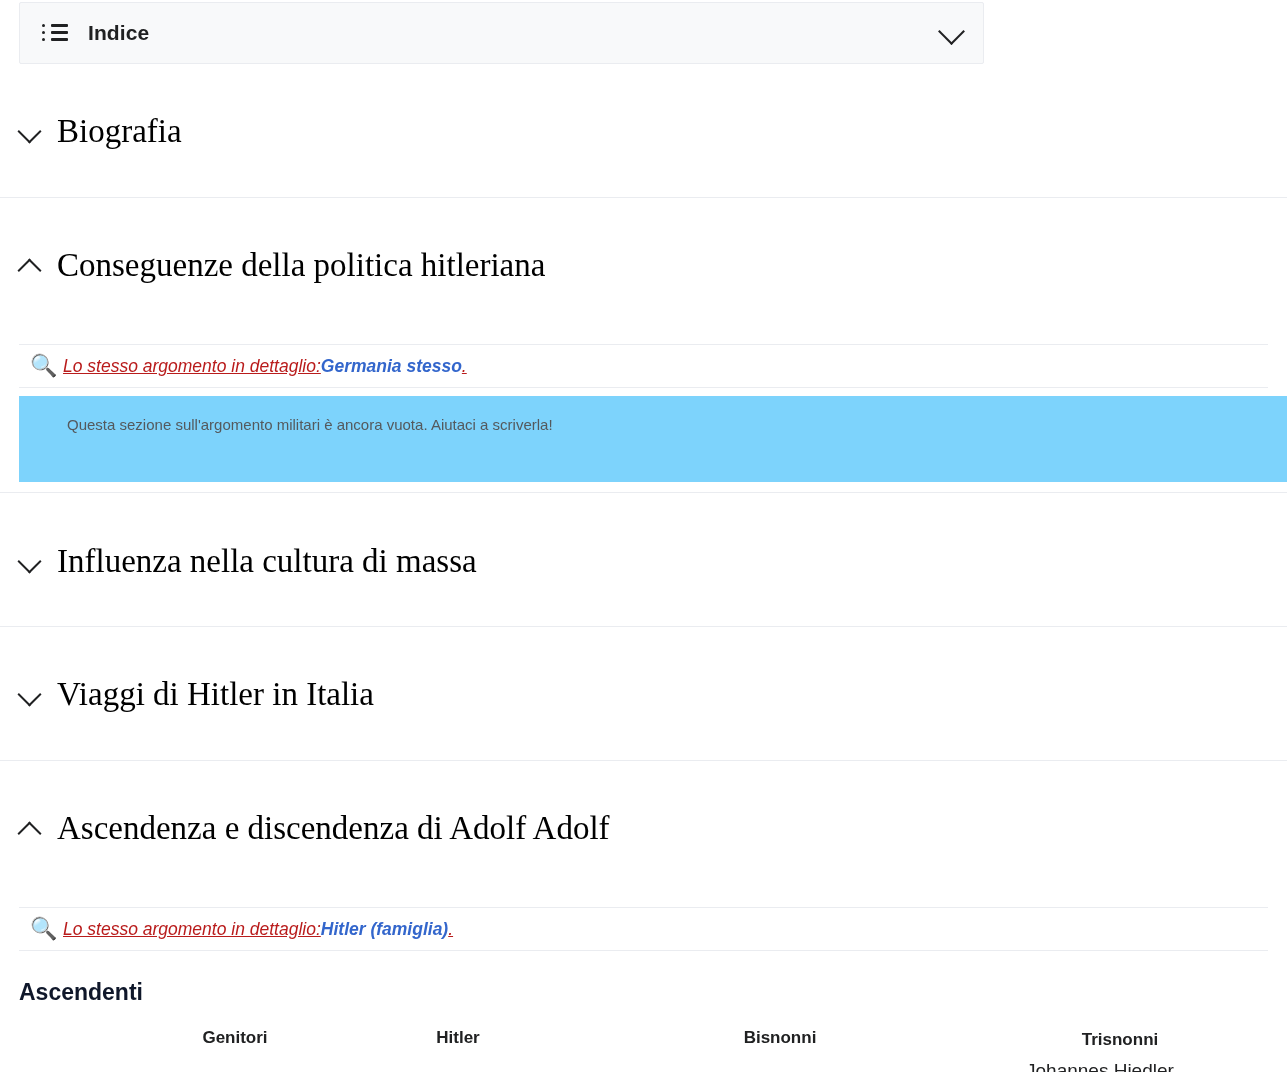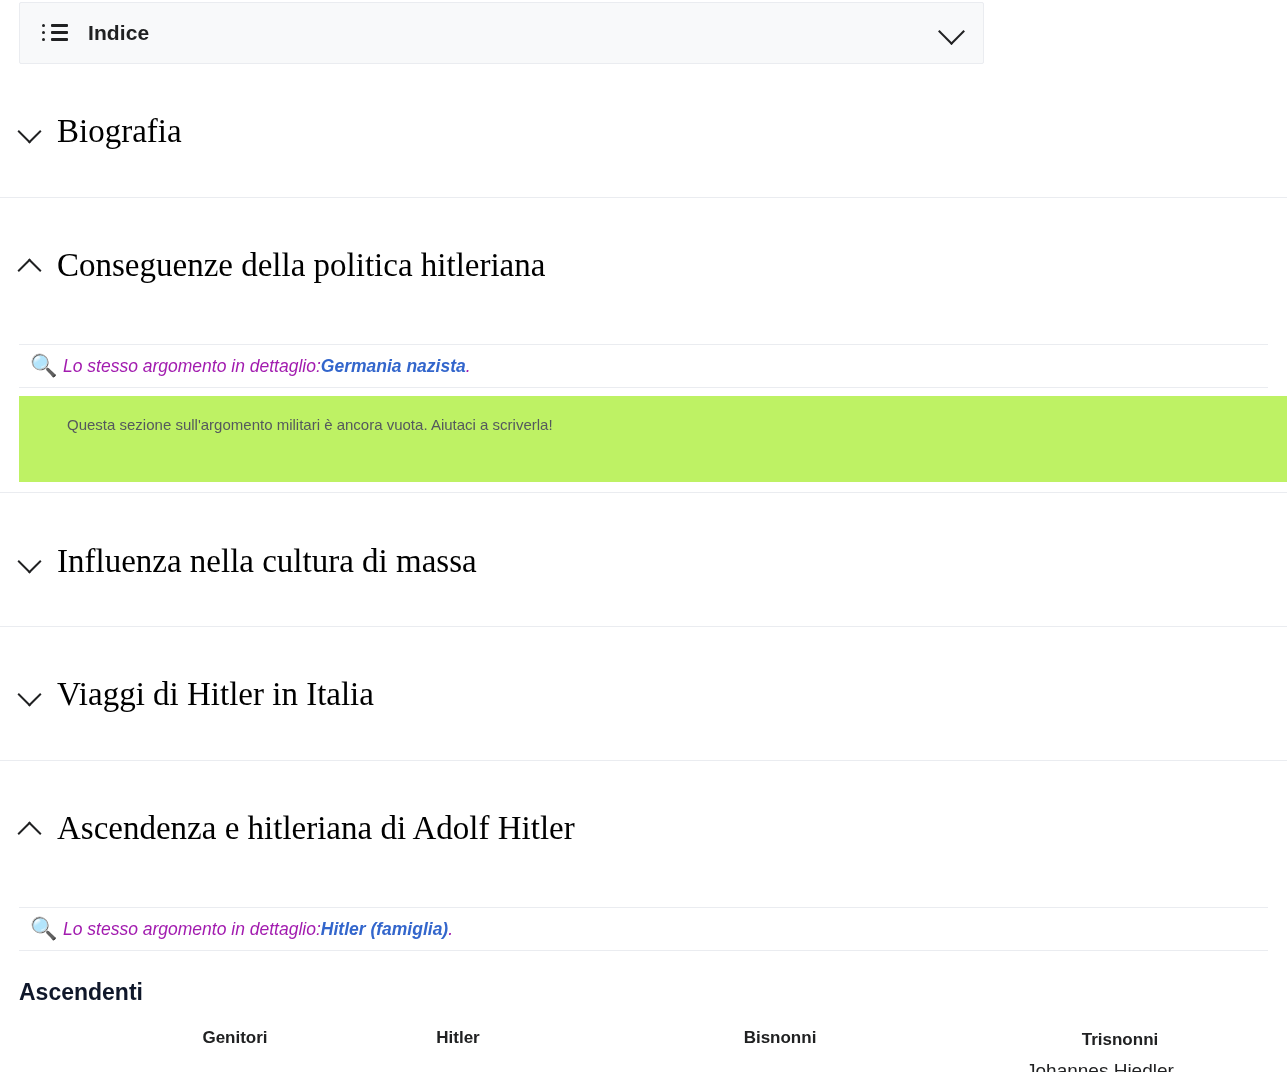--- a/index.html
+++ b/index.html
@@ -138,34 +138,34 @@
   }
   .hatnote .mag {
     width: 38px;
     flex: 0 0 auto;
     font-size: 22px;
     line-height: 1;
     color: #54595d;
     text-align: center;
     font-style: normal;
   }
-  .hatnote .txt { color: #a21caf; }
+  .hatnote .txt { color: #b91c1c; text-decoration: underline; }
   .hatnote a {
     color: #3366cc;
     font-weight: bold;
     text-decoration: none;
   }
 
   
   .stub {
     margin: 8px 0 0 19px;
     width: 1268px;
     height: 86px;
     box-sizing: border-box;
-    background: #bef264;
+    background: #7dd3fc;
     padding: 20px 0 0 48px;
     font-size: 15px;
     color: #54595d;
   }
 
   
   .subheading {
     font-size: 23px;
     font-weight: bold;
     margin: 28px 0 0 19px;
@@ -223,21 +223,21 @@
   <div class="section-head">
     <span class="arrow">
         <span class="chev chev-up"></span>
       </span>
     <h2 class="section-title">Conseguenze della politica hitleriana</h2>
   </div>
 
   <div class="hatnote">
     <span class="mag">🔍</span>
     <span class="txt">Lo stesso argomento in dettaglio: </span>
-    <a href="#">Germania nazista</a>
+    <a href="#">Germania stesso</a>
     <span class="txt">.</span>
   </div>
 
   <div class="stub">
     <span>Questa sezione sull'argomento militari è ancora vuota. Aiutaci a scriverla!</span>
   </div>
 </div>
 
 <div class="section" style="border-top:1px solid #eaecf0; margin-top:10px;">
   <div class="section-head">
@@ -255,21 +255,21 @@
       </span>
     <h2 class="section-title">Viaggi di Hitler in Italia</h2>
   </div>
 </div>
 
 <div>
   <div class="section-head">
     <span class="arrow">
         <span class="chev chev-up"></span>
       </span>
-    <h2 class="section-title">Ascendenza e hitleriana di Adolf Hitler</h2>
+    <h2 class="section-title">Ascendenza e discendenza di Adolf Adolf</h2>
   </div>
 
   <div class="hatnote">
     <span class="mag">🔍</span>
     <span class="txt">Lo stesso argomento in dettaglio: </span>
     <a href="#">Hitler (famiglia)</a>
     <span class="txt">.</span>
   </div>
 
   <h3 class="subheading">Ascendenti</h3>

